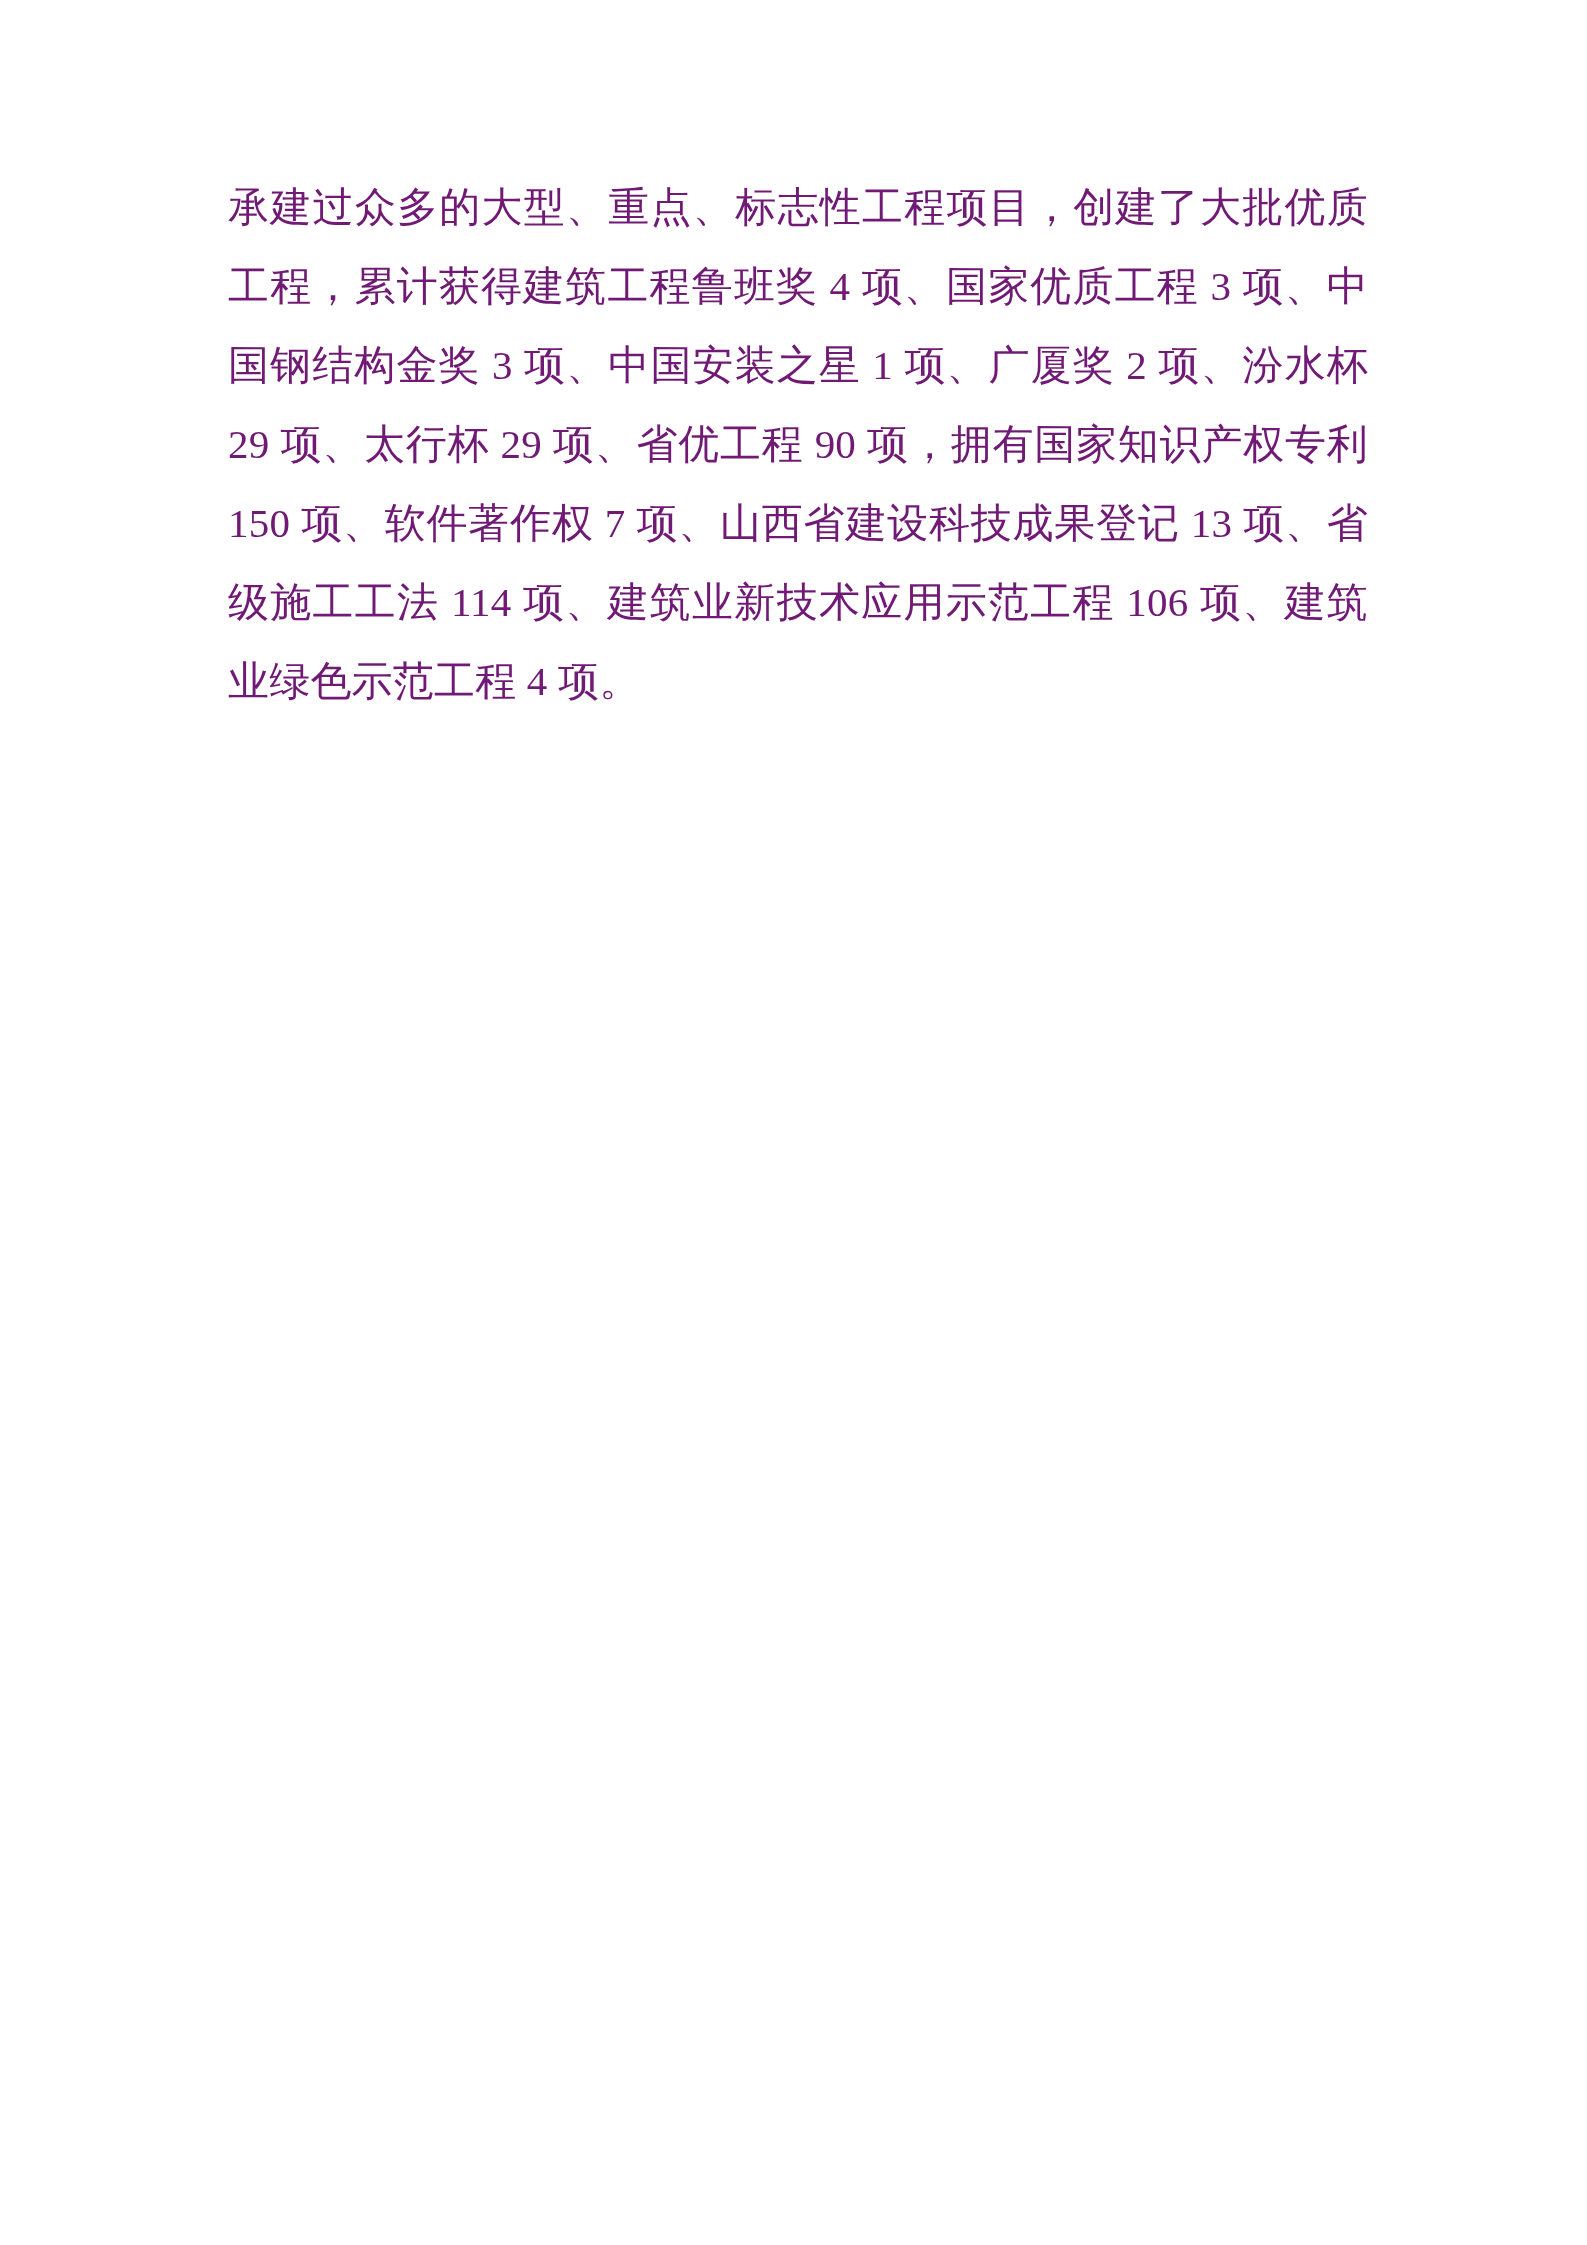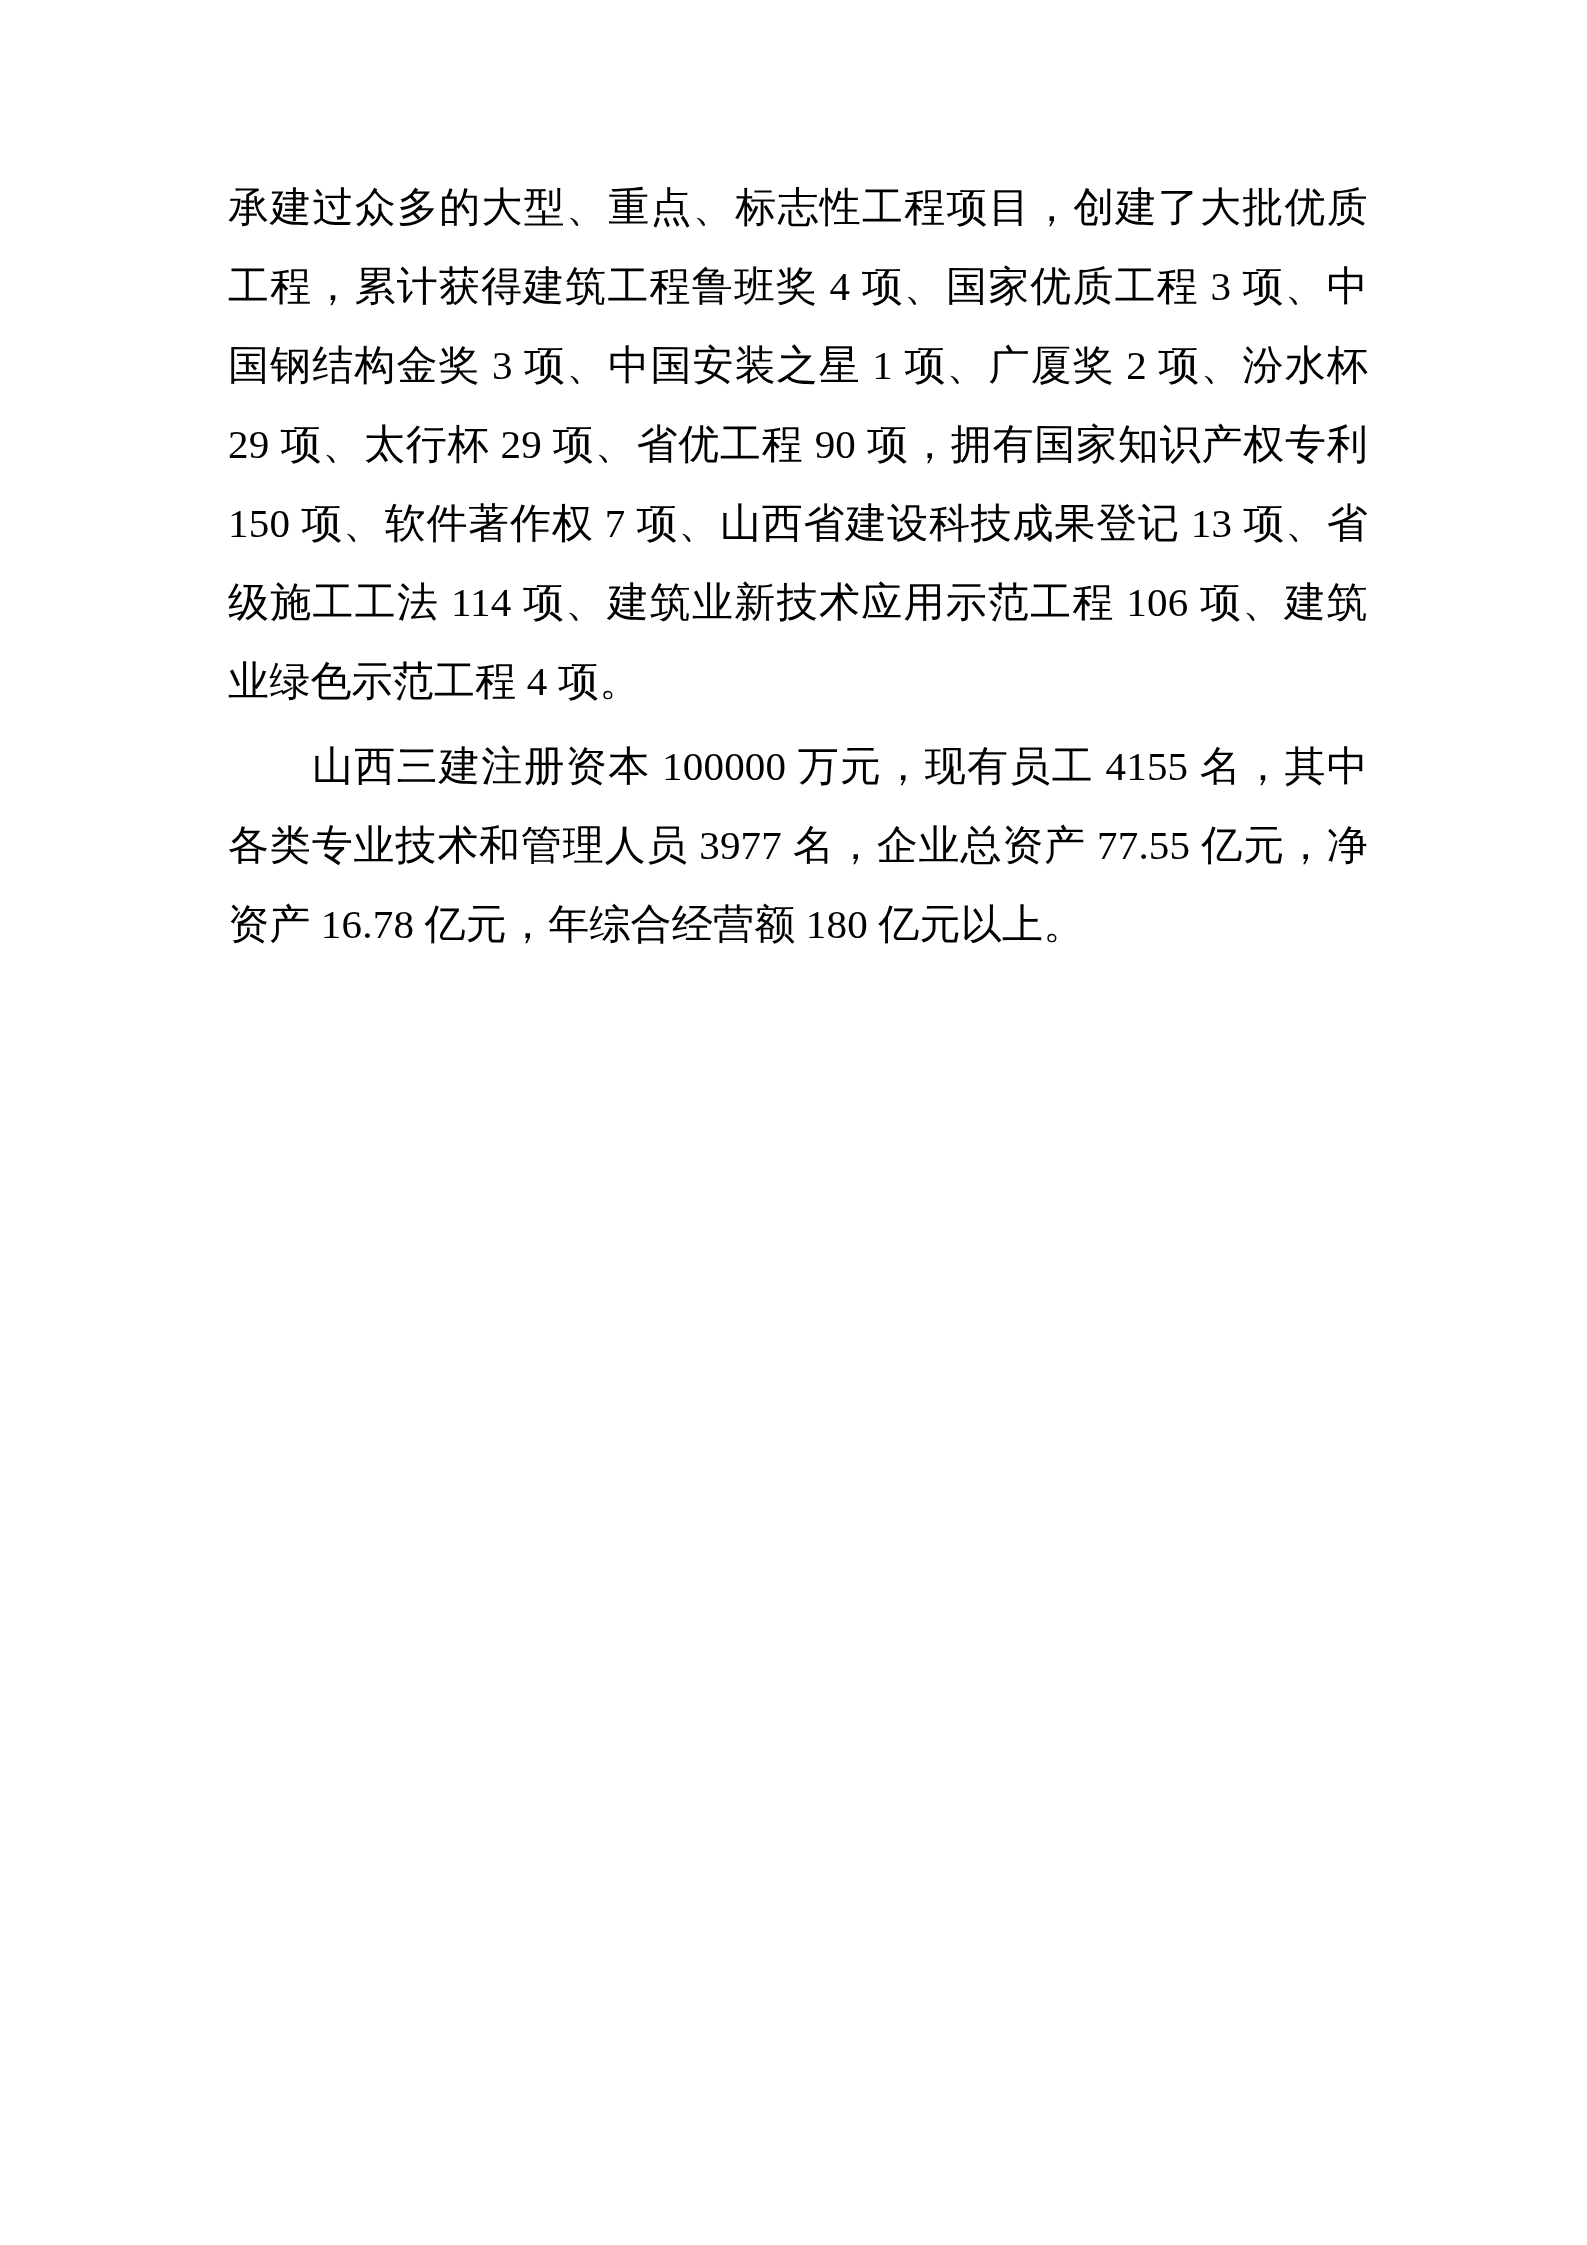--- a/index.html
+++ b/index.html
@@ -24,28 +24,27 @@
     width: 1140px;
   }
   p.para {
     margin: 0 0 6px 0;
     font-size: 41px;
     line-height: 79px;
     text-align: justify;
     text-justify: inter-ideograph;
     text-indent: 84px;
     letter-spacing: 0.2px;
-    color: #000000;
+    color: #701a75;
     font-family: "Liberation Serif", "DejaVu Serif", serif;
   }
   p.para.no-indent {
     text-indent: 0;
   }
 </style>
 </head>
 <body>
 
 <div class="page">
   <div class="content">
     <p class="para no-indent">承建过众多的大型、重点、标志性工程项目，创建了大批优质工程，累计获得建筑工程鲁班奖 4 项、国家优质工程 3 项、中国钢结构金奖 3 项、中国安装之星 1 项、广厦奖 2 项、汾水杯 29 项、太行杯 29 项、省优工程 90 项，拥有国家知识产权专利 150 项、软件著作权 7 项、山西省建设科技成果登记 13 项、省级施工工法 114 项、建筑业新技术应用示范工程 106 项、建筑业绿色示范工程 4 项。</p>
-    <p class="para">山西三建注册资本 100000 万元，现有员工 4155 名，其中各类专业技术和管理人员 3977 名，企业总资产 77.55 亿元，净资产 16.78 亿元，年综合经营额 180 亿元以上。</p>
   </div>
 </div>
 
 </body></html>

